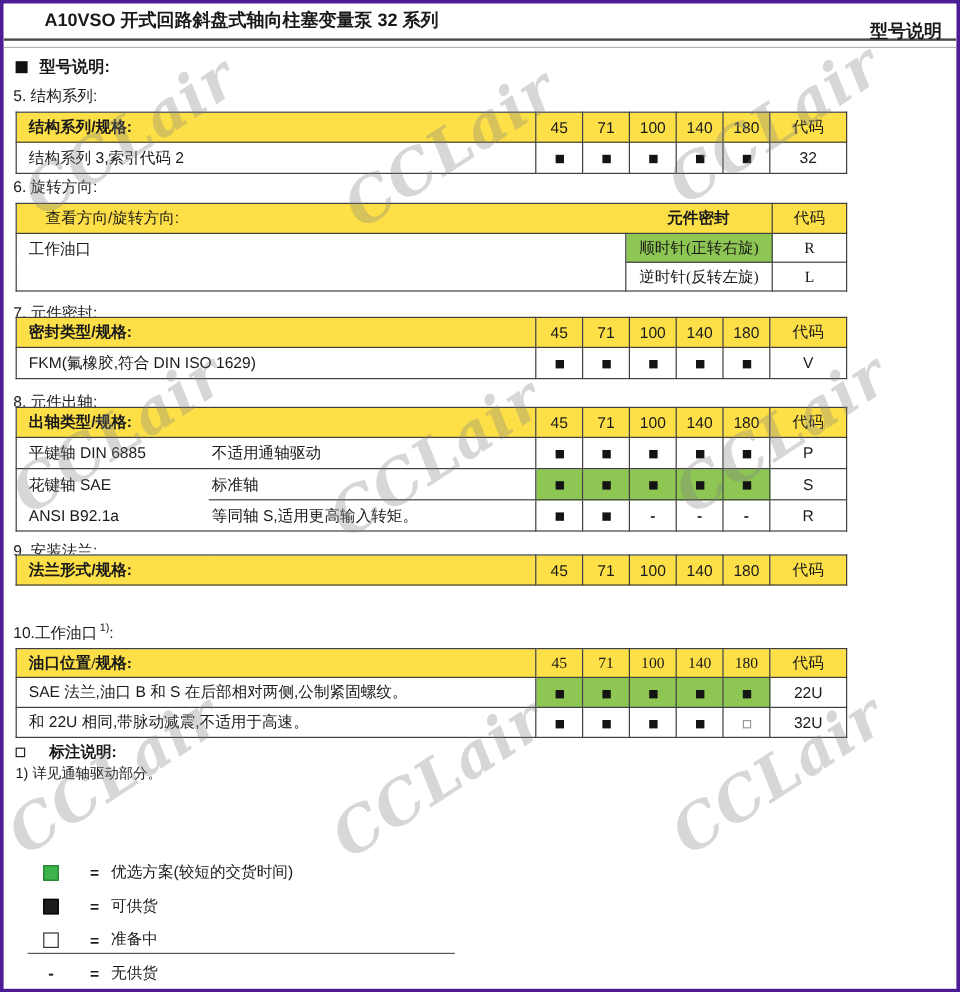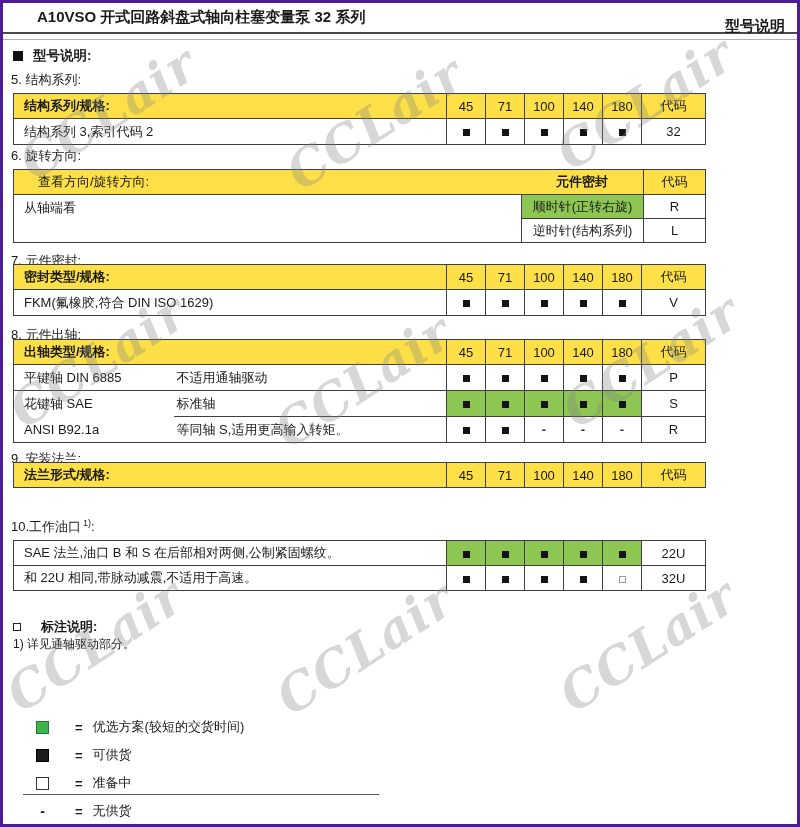--- a/index.html
+++ b/index.html
@@ -26,21 +26,21 @@
   
   .intro { display:flex; align-items:center; gap:10px; font-weight:bold; font-size:13.5px; }
   .bullet-sq { width:10px; height:10px; background:#111; display:inline-block; }
 
   .sec-label { font-size:13px; }
   .sec-label sup { font-size:9px; margin-left:2px; }
 
   
   table { border-collapse:collapse; table-layout:fixed; width:692px; background:#fff; }
   td { border:1px solid #3f3f3f; height:26px; padding:0; font-size:13px; vertical-align:middle; }
-  td.h25 { height:25px; } td.h24 { height:24px; }
+  td.h25 { height:25px; } td.h24 { height:24px;font-family:Liberation Serif, serif; }
   .hdr-row td { background:#fde047; }
   .row-h { text-align:left; padding-left:10px; font-weight:bold; }
   .col-h { text-align:center; font-weight:normal; }
   .desc-cell { text-align:left; padding-left:10px; }
   .sub-a { text-align:left; padding-left:10px; border-right:none; }
   .sub-b { text-align:left; padding-left:3px; border-left:none; }
   .no-bb { border-bottom:none; }
   .no-bt { border-top:none; }
   .avail { text-align:center; }
   .avail.green { background:#8DC653; }
@@ -145,26 +145,26 @@
         <tr class="hdr-row">
       <td class="h25" colspan="2">
         <div class="hdr-split">
           <span class="hs-l">查看方向/旋转方向:</span>
           <span class="hs-r">元件密封</span>
         </div>
       </td>
       <td class="col-h h25">代码</td>
     </tr>
     <tr>
-      <td class="view-cell" rowspan="2">从轴端看</td>
+      <td class="view-cell" rowspan="2">工作油口</td>
       <td class="mid h24 green">顺时针(正转右旋)</td>
       <td class="code h24">R</td>
     </tr>
     <tr>
-      <td class="mid h24">逆时针(结构系列)</td>
+      <td class="mid h24">逆时针(反转左旋)</td>
       <td class="code h24">L</td>
     </tr>
   </tbody>
     </table>
 
   <div class="abs sec-label" style="left:8px; top:249px;">7.  元件密封:</div>
   <table class="abs" style="left:10px; top:261px;">
     <colgroup>
         <col style="width:433px">
         <col style="width:39px">
@@ -283,20 +283,29 @@
     <colgroup>
         <col style="width:433px">
         <col style="width:39px">
         <col style="width:39px">
         <col style="width:39px">
         <col style="width:39px">
         <col style="width:39px">
         <col style="width:64px">
       </colgroup>
     <tbody>
+        <tr class="hdr-row">
+      <td class="row-h h24">油口位置/规格:</td>
+      <td class="col-h h24">45</td>
+      <td class="col-h h24">71</td>
+      <td class="col-h h24">100</td>
+      <td class="col-h h24">140</td>
+      <td class="col-h h24">180</td>
+      <td class="col-h h24">代码</td>
+    </tr>
     <tr>
       <td class="desc-cell h25">SAE 法兰,油口 B 和 S 在后部相对两侧,公制紧固螺纹。</td>
       <td class="avail h25 green"><span class="sq"></span></td>
       <td class="avail h25 green"><span class="sq"></span></td>
       <td class="avail h25 green"><span class="sq"></span></td>
       <td class="avail h25 green"><span class="sq"></span></td>
       <td class="avail h25 green"><span class="sq"></span></td>
       <td class="code h25">22U</td>
     </tr>
     <tr>

